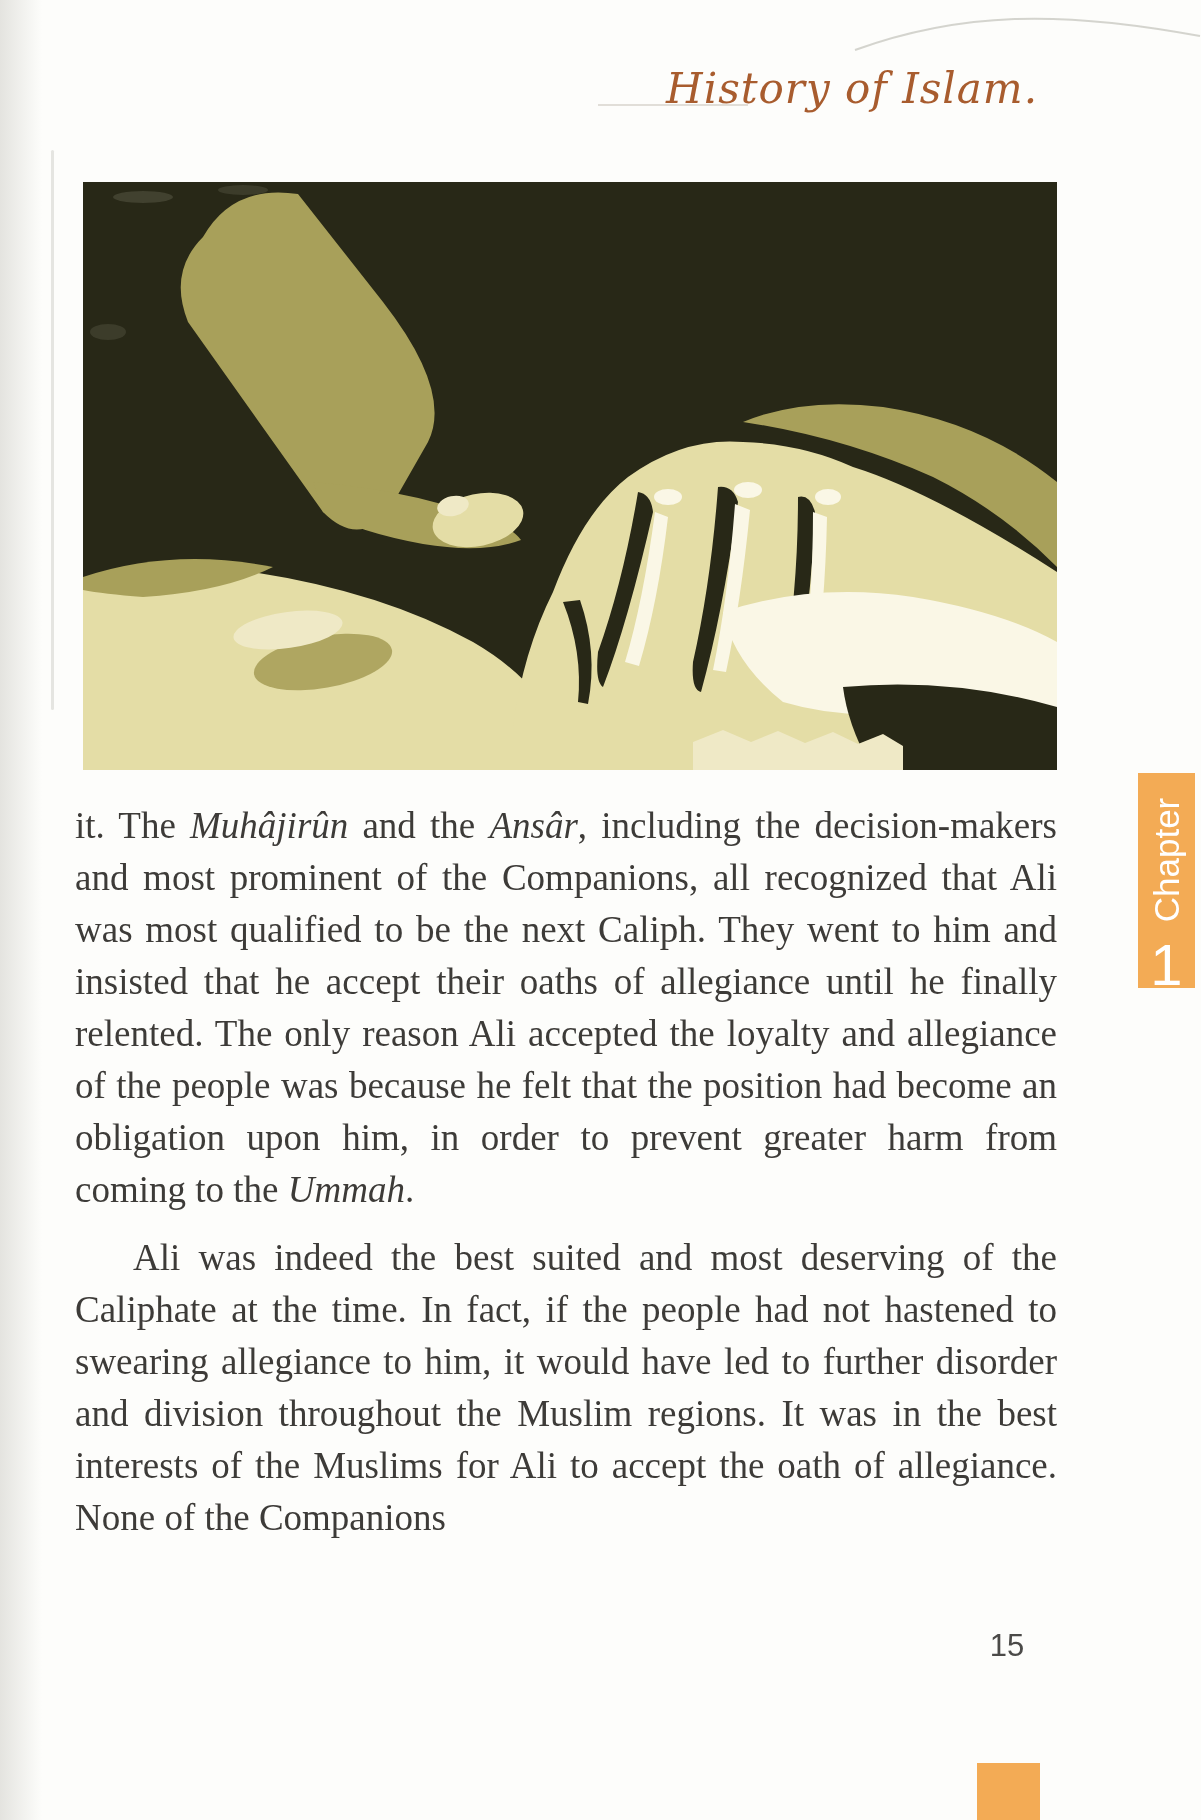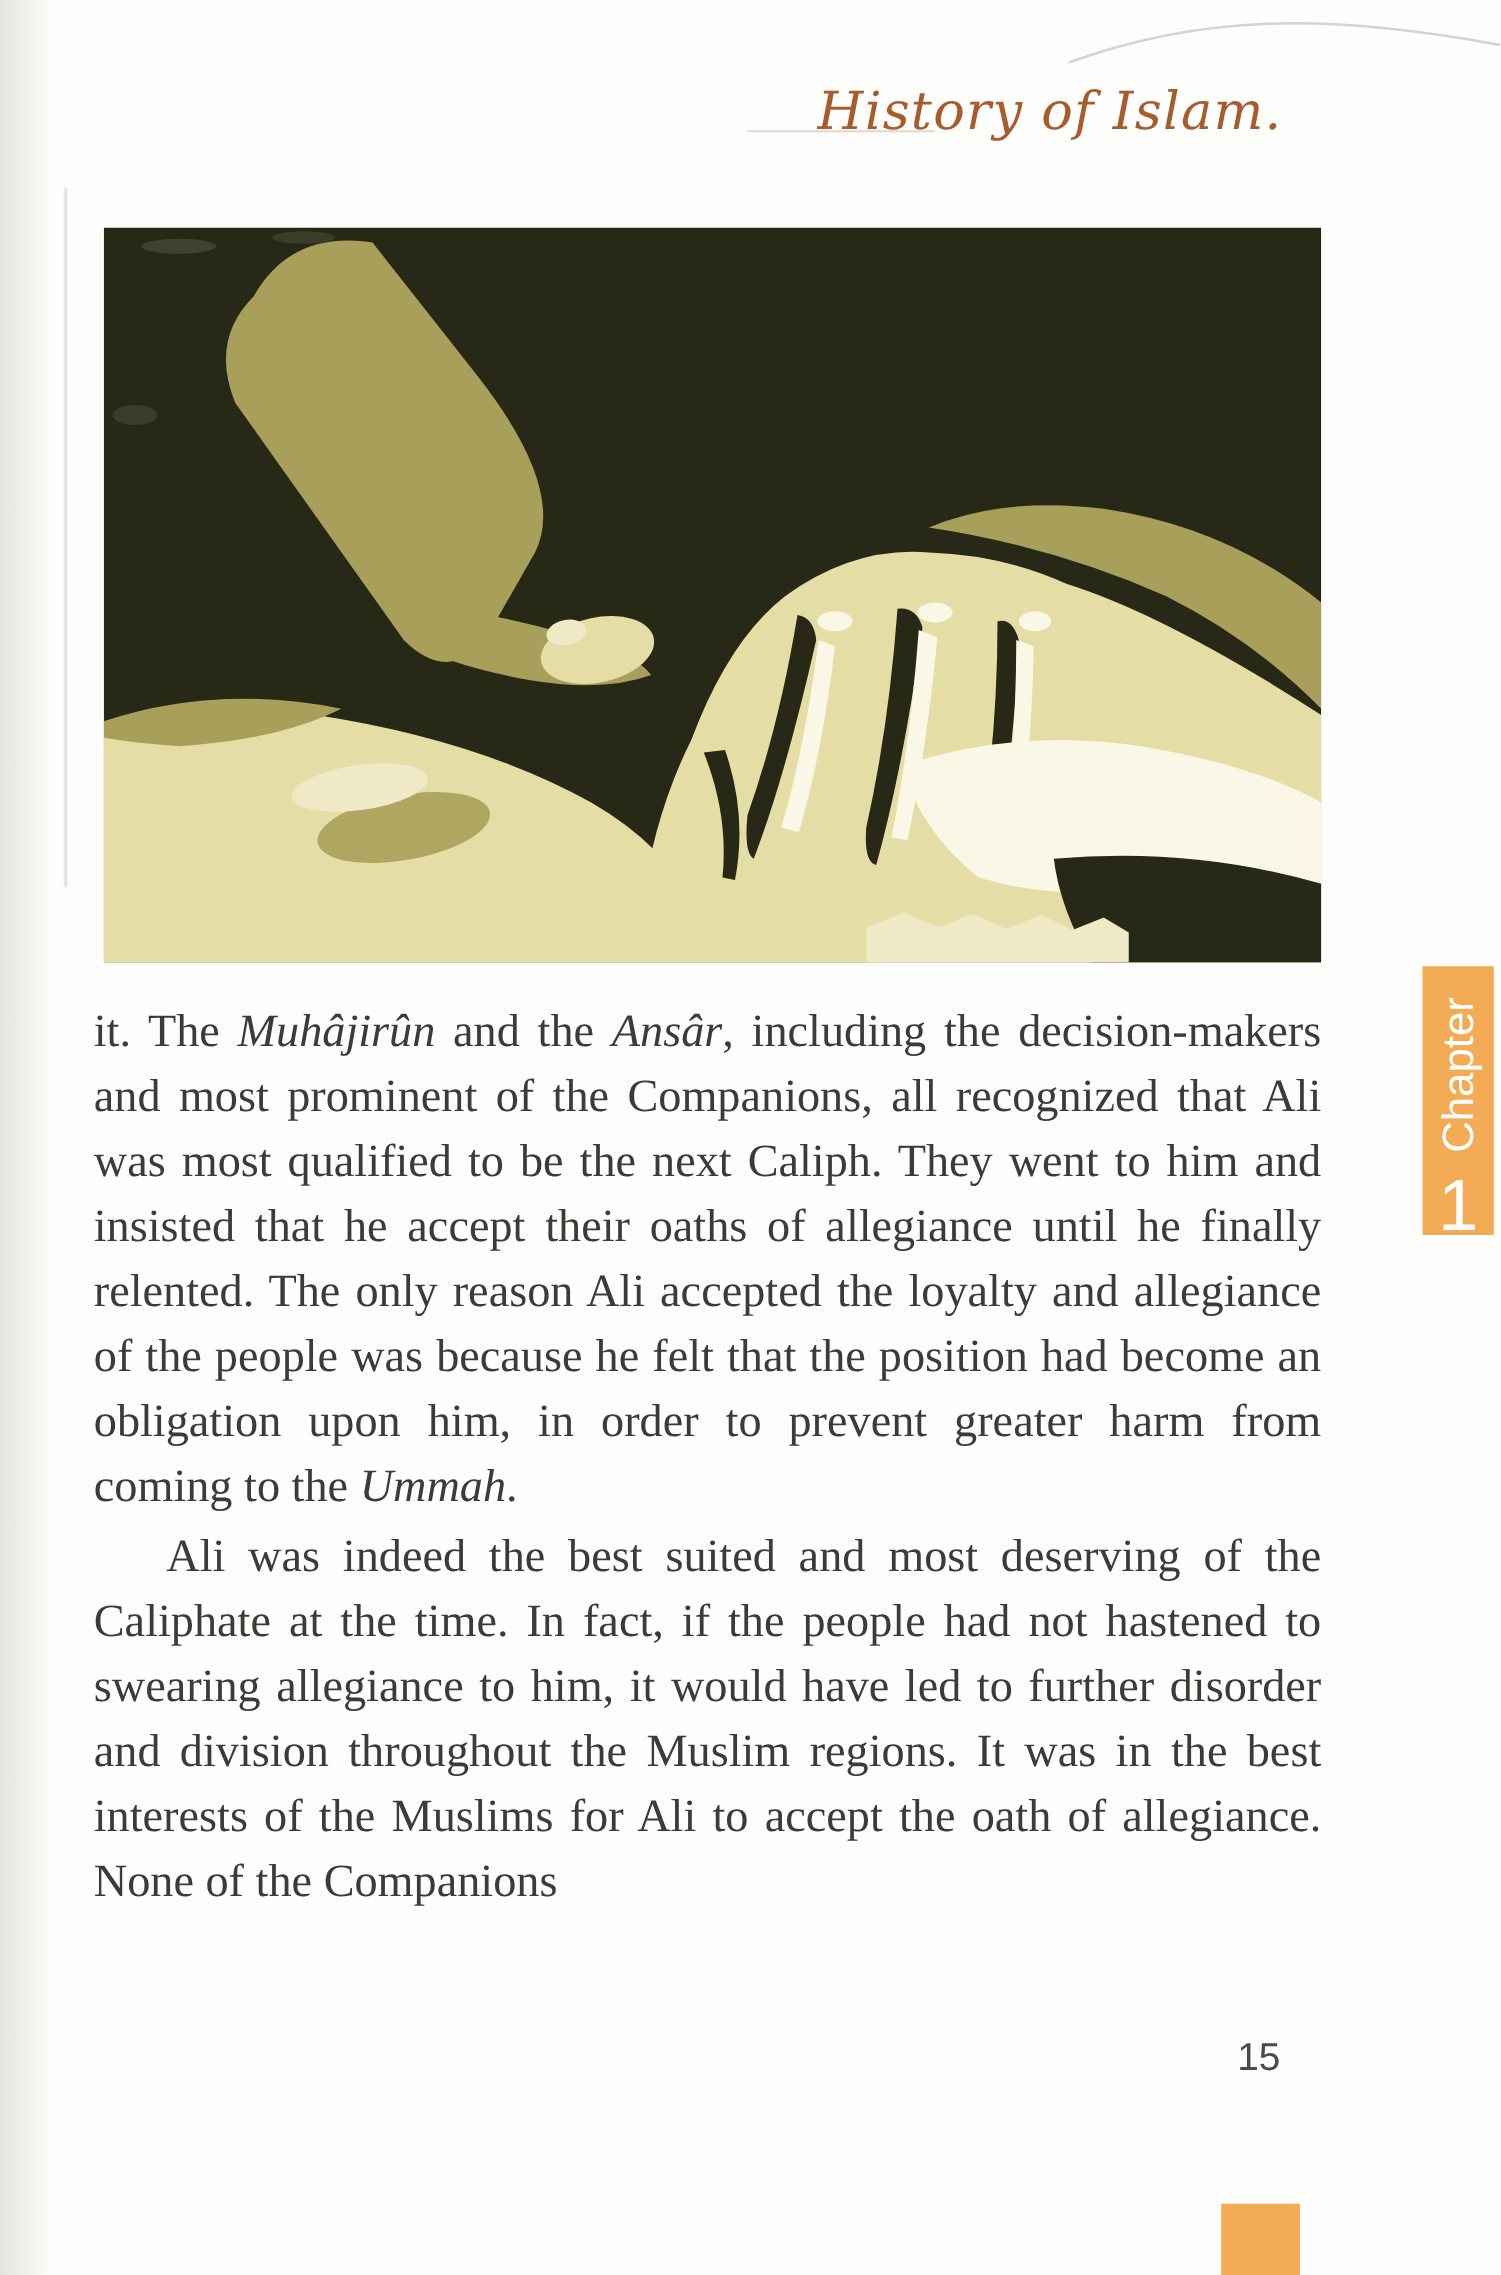--- a/index.html
+++ b/index.html
@@ -20,38 +20,38 @@
     font-family:"Liberation Serif",serif;
   }
   .left-shade{position:absolute;left:0;top:0;width:42px;height:100%;
     background:linear-gradient(90deg,rgba(187,186,178,.38),rgba(255,255,255,0));}
   .fold-line{position:absolute;left:51px;top:150px;width:3px;height:560px;
     background:rgba(160,158,148,.25);border-radius:2px;}
   .curl{position:absolute;top:0;left:840px;width:361px;height:70px;}
   .header-rule{position:absolute;left:598px;top:104px;width:150px;height:2px;
     background:#d9d6cf;opacity:.8;}
   .header-script{
-    position:absolute;top:64px;right:175px;
+    position:absolute;top:64px;right:163px;
     font-family:"DejaVu Serif",serif;font-style:italic;
     font-size:42px;letter-spacing:1px;color:var(--script);
     white-space:nowrap;
   }
   .illustration{position:absolute;left:83px;top:182px;width:974px;height:588px;}
   .illustration svg{display:block;width:100%;height:100%;}
   .f-dark{fill:var(--img-dark);} .f-olive{fill:var(--img-olive);}
   .f-cream{fill:var(--img-cream);} .f-pale{fill:var(--img-pale);}
   .f-white{fill:var(--img-white);}
   .body-text{
     position:absolute;left:75px;top:800px;width:982px;
     font-size:37px;line-height:52px;color:var(--ink);
     text-align:justify;
     font-family:Liberation Serif, serif;
   }
   .body-text p{margin:0;}
-  .body-text p + p{margin-top:4px;}
+  .body-text p + p{margin-top:16px;}
   .body-text p.indent{text-indent:58px;}
   .body-text em{font-style:italic;}
   .chapter-tab{
     position:absolute;left:1138px;top:773px;width:57px;height:215px;
     background:var(--accent);
   }
   .chapter-word{
     position:absolute;left:50%;top:87px;
     transform:translate(-50%,-50%) rotate(-90deg);
     font-family:"Liberation Sans",sans-serif;font-size:35px;

